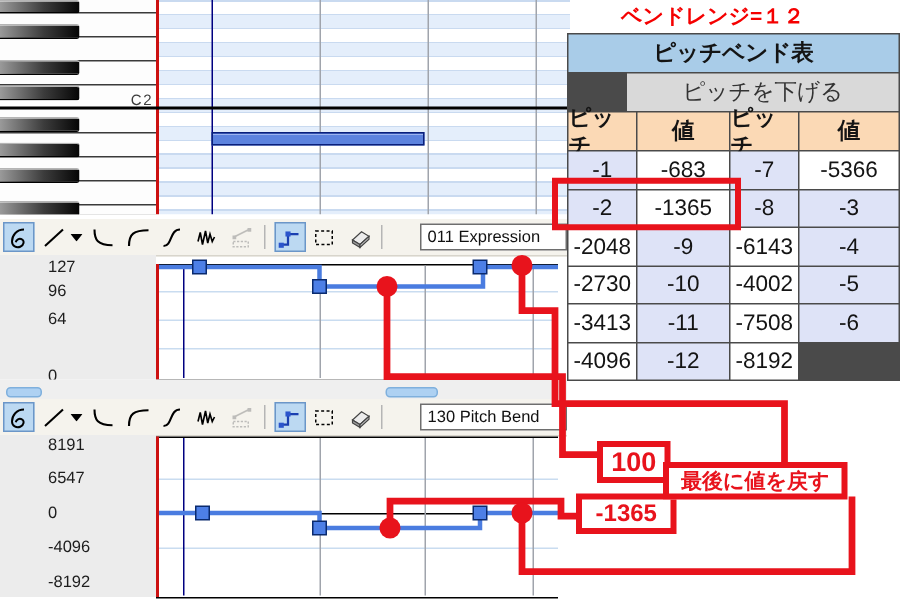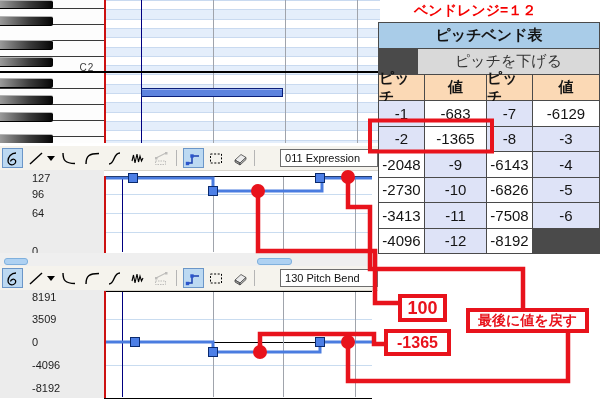--- a/index.html
+++ b/index.html
@@ -6,21 +6,21 @@
   #stage{position:relative;width:600px;height:400px;background:#fff;overflow:hidden;
          font-family:"Liberation Sans",sans-serif;}
   .abs{position:absolute;}
 
   
   #keyboard{left:0;top:0;width:104px;height:143px;background:#fdfdfd;border-bottom:1px solid #999;}
   .wkline{position:absolute;left:0;width:104px;height:1px;background:#3a3a3a;}
   .bkey{position:absolute;left:0;width:53px;height:8px;
         background:linear-gradient(to right,#9a9a9a,#3c3c3c 55%,#050505);
         border-radius:0 2px 2px 0;border-top:1px solid #b5b5b5;border-bottom:1px solid #000;}
-  #c2-label{position:absolute;left:72px;top:62px;width:30px;text-align:center;
+  #c2-label{position:absolute;left:72px;top:62px;width:30px;text-align:right;
             font-size:10px;color:#3c3c3c;letter-spacing:1px;}
 
   
   #grid{left:104px;top:0;width:274px;height:143px;background:
         repeating-linear-gradient(to bottom,#c9daf0 0 1px,rgba(0,0,0,0) 1px 9.3px),
         repeating-linear-gradient(to bottom,#ffffff 0 9.3px,#e4eefb 9.3px 18.6px);
         border-left:2px solid #cc1111;}
   .vnavy{position:absolute;top:0;width:1px;background:#000080;}
   .vgray{position:absolute;top:0;width:1px;background:#a0a4ac;}
   #c2-line{position:absolute;left:0;top:71px;width:378px;height:2px;background:#000;}
@@ -257,21 +257,21 @@
           <polygon points="9,13 9,15 15,9.5 15,7.5" fill="#c4c4c4" stroke="#444" stroke-width="0.8"></polygon>
         </svg>
     </div>
     <div class="tsep"></div>
     <div class="combo">130 Pitch Bend</div>
   </div>
 
   <div class="abs gutter" style="top:290px;height:108px"></div>
   <div class="abs lane-plot" style="top:291px;height:106px"></div>
   <div class="abs tick" style="top:291px">8191</div>
-  <div class="abs tick" style="top:313px">3509</div>
+  <div class="abs tick" style="top:313px">6547</div>
   <div class="abs tick" style="top:336px">0</div>
   <div class="abs tick" style="top:359px">-4096</div>
   <div class="abs tick" style="top:382px">-8192</div>
   <div class="hgrid abs" style="top:319px"></div>
   <div class="hgrid abs" style="top:365px"></div>
   <div class="hzero abs" style="top:342px"></div>
   <div class="vnavy abs" style="left:122px;top:292px;height:105px"></div>
   <div class="vgray abs" style="left:213px;top:292px;height:105px"></div>
   <div class="vgray abs" style="left:283px;top:292px;height:105px"></div>
   <div class="vgray abs" style="left:355px;top:292px;height:105px"></div>
@@ -282,35 +282,35 @@
     <div class="cell span4 h1">ピッチベンド表</div>
     <div class="cell span4 h2">ピッチを下げる</div>
     <div class="cell h3">ピッチ</div>
     <div class="cell h3">値</div>
     <div class="cell h3">ピッチ</div>
     <div class="cell h3">値</div>
 
     <div class="cell pitch">-1</div>
     <div class="cell">-683</div>
     <div class="cell pitch">-7</div>
-    <div class="cell">-6129</div>
+    <div class="cell">-5366</div>
 
     <div class="cell pitch">-2</div>
     <div class="cell">-1365</div>
     <div class="cell pitch">-8</div>
 
     <div class="cell pitch">-3</div>
     <div class="cell">-2048</div>
     <div class="cell pitch">-9</div>
     <div class="cell">-6143</div>
 
     <div class="cell pitch">-4</div>
     <div class="cell">-2730</div>
     <div class="cell pitch">-10</div>
-    <div class="cell">-6826</div>
+    <div class="cell">-4002</div>
 
     <div class="cell pitch">-5</div>
     <div class="cell">-3413</div>
     <div class="cell pitch">-11</div>
     <div class="cell">-7508</div>
 
     <div class="cell pitch">-6</div>
     <div class="cell">-4096</div>
     <div class="cell pitch">-12</div>
     <div class="cell">-8192</div>
@@ -336,15 +336,15 @@
     <circle cx="258" cy="191" r="7" fill="#e8131c"></circle>
     <circle cx="348" cy="177" r="7" fill="#e8131c"></circle>
     <circle cx="260" cy="352" r="7" fill="#e8131c"></circle>
     <circle cx="348" cy="342" r="7" fill="#e8131c"></circle>
 
     <rect x="370" y="120.5" width="122" height="31" fill="none" stroke="#e8131c" stroke-width="4"></rect>
   </svg>
 
   <div class="abs callout" style="left:398px;top:294px;width:49px;height:28px;font-size:18px">100</div>
   <div class="abs callout" style="left:384px;top:329px;width:67px;height:27px;font-size:16px">-1365</div>
-  <div class="abs callout" style="left:466px;top:308px;width:123px;height:25px;font-size:14px">最後に値を戻す</div>
+  <div class="abs callout" style="left:442px;top:308px;width:123px;height:25px;font-size:14px">最後に値を戻す</div>
 
 </div>
 
 </body></html>

